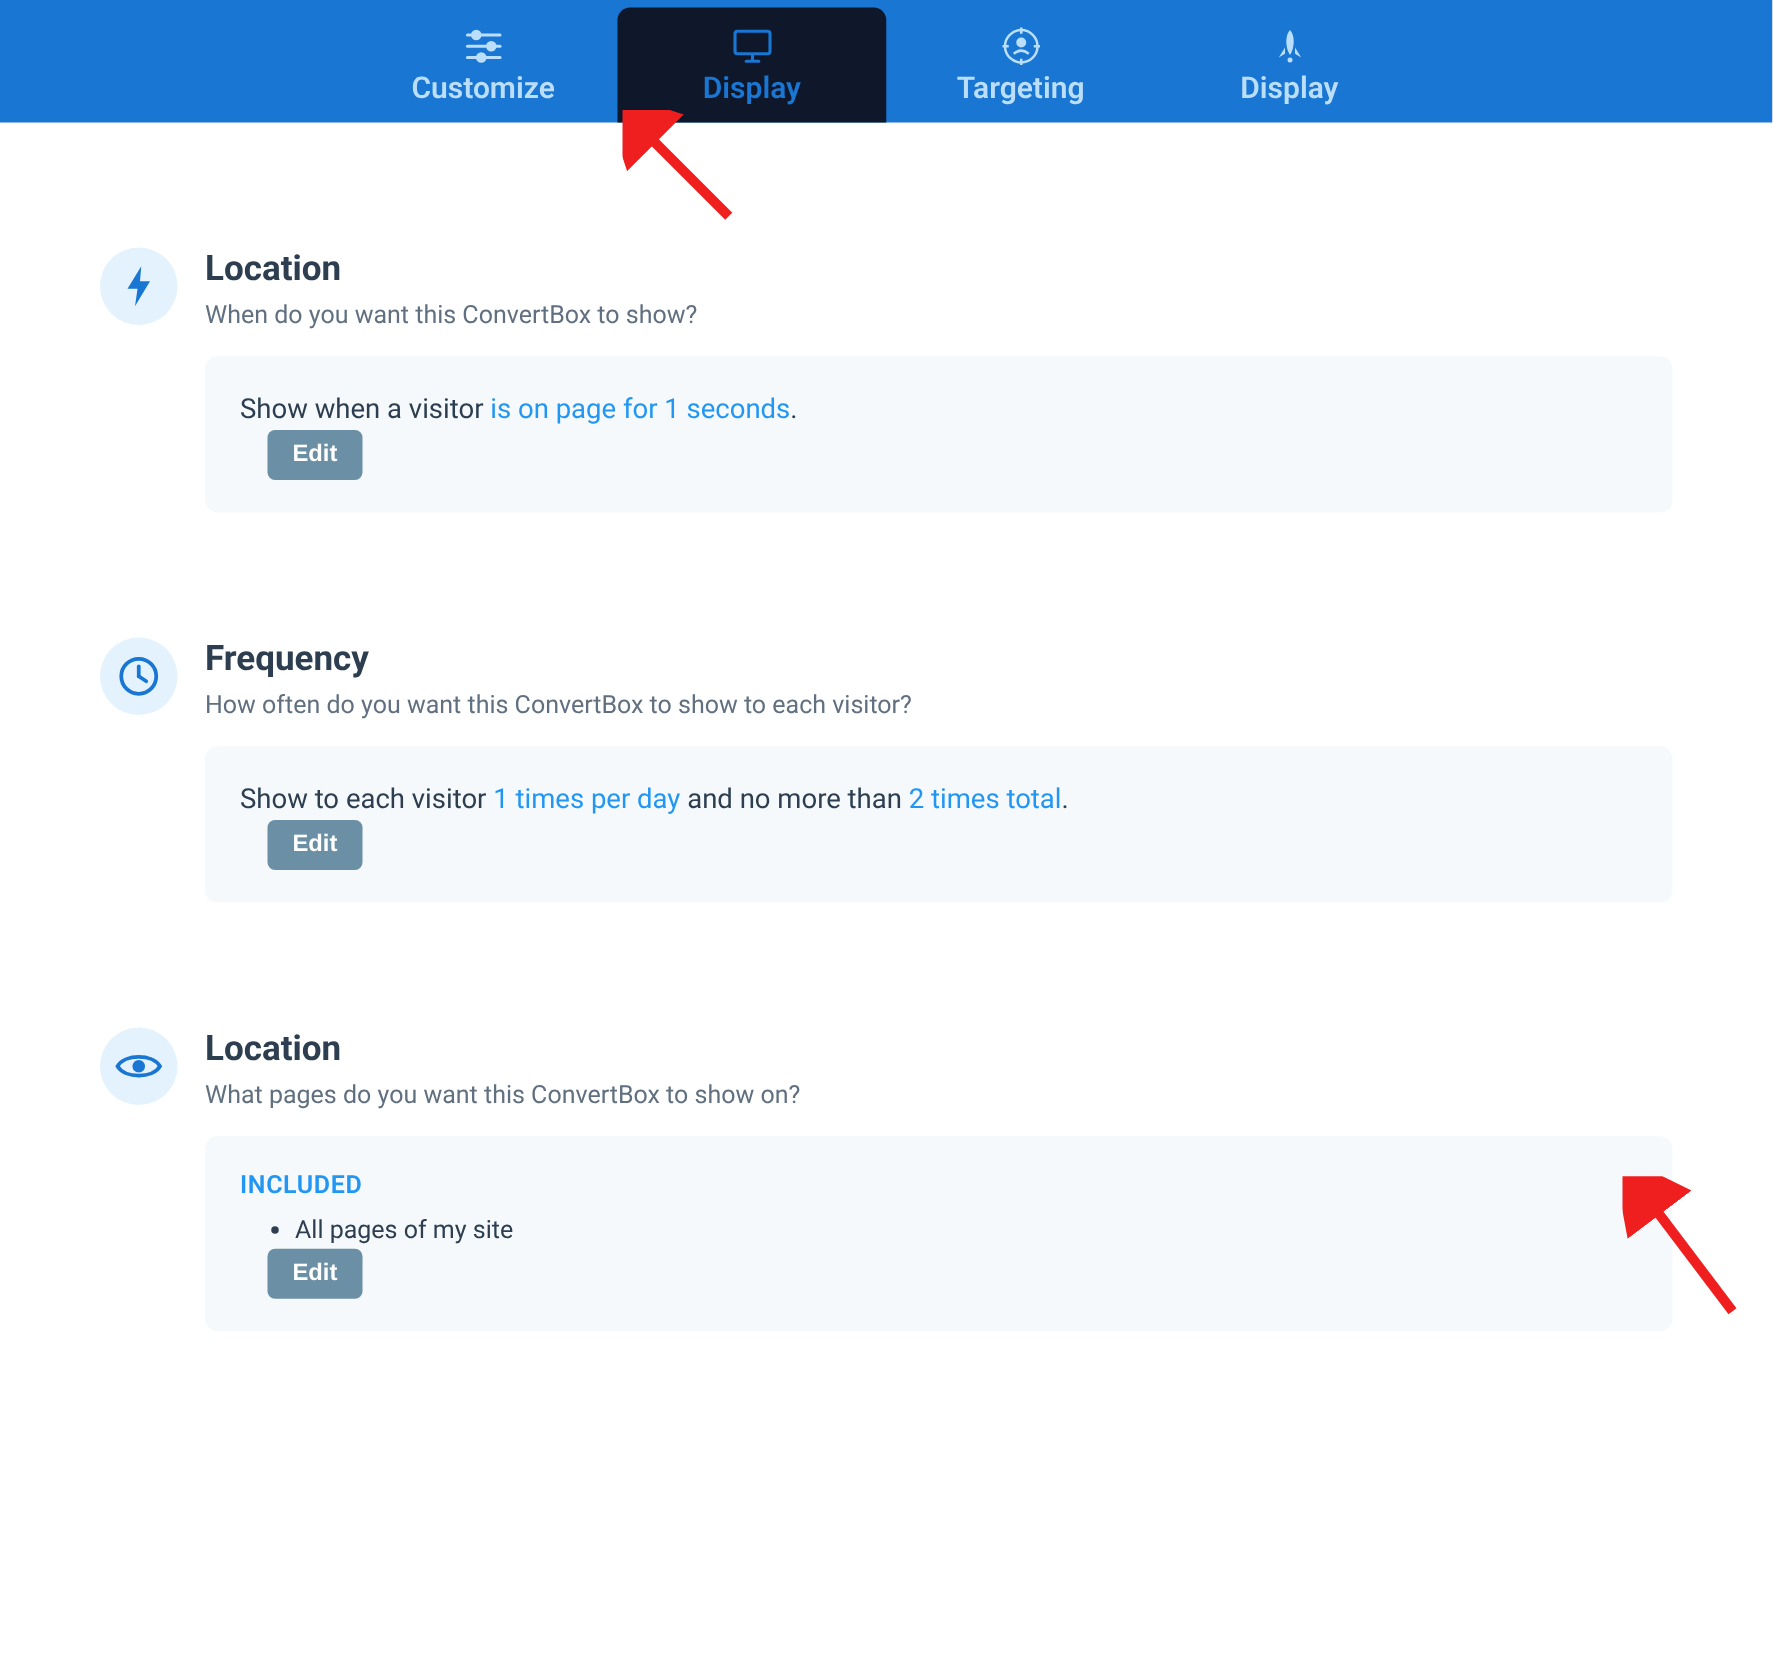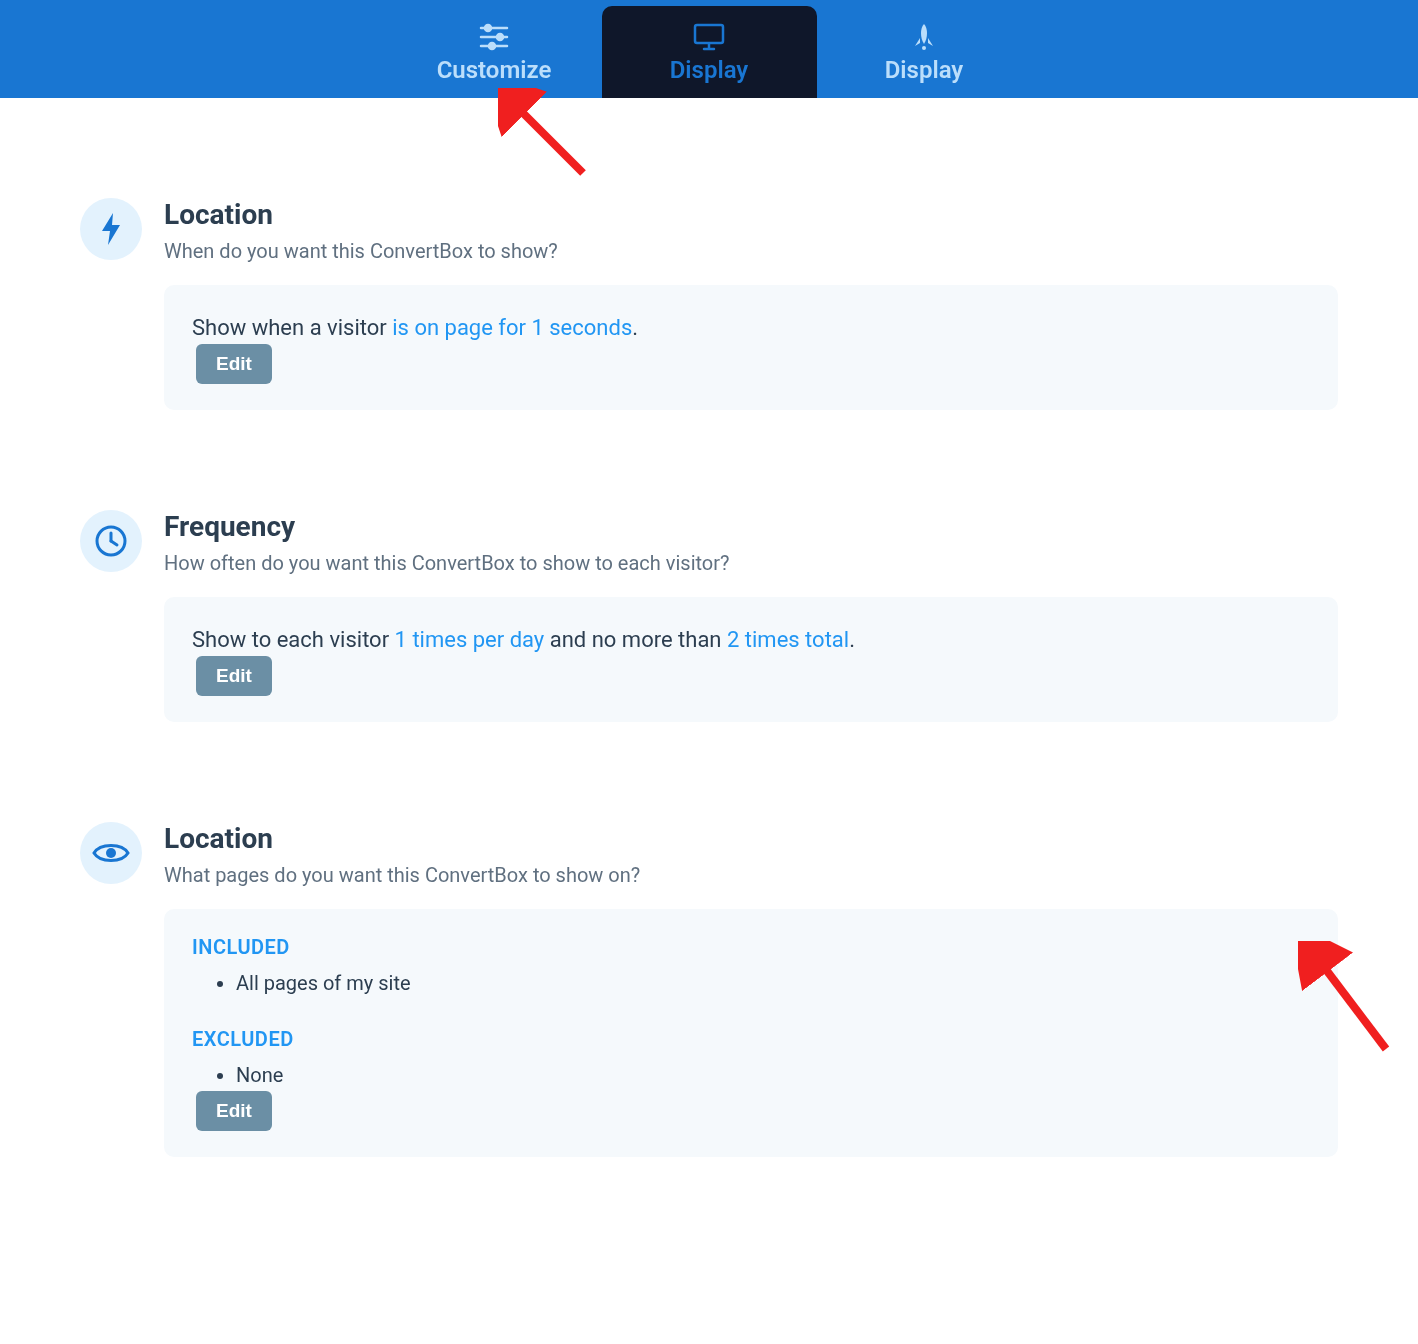--- a/index.html
+++ b/index.html
@@ -103,21 +103,21 @@
     .edit-btn {
       background: #6b8fa5;
       color: #fff;
       border: none;
       border-radius: 6px;
       padding: 9px 20px;
       font-size: 19px;
       font-weight: 600;
       cursor: pointer;
       flex-shrink: 0;
-      margin-left: 4px;
+      margin-left: 22px;
     }
     .loc-group-title {
       color: #2196f3;
       font-size: 20px;
       font-weight: 600;
       letter-spacing: 0.5px;
       margin-bottom: 8px;
     }
     .loc-group {
       margin-bottom: 28px;
@@ -158,20 +158,34 @@
   </div>
   <div class="nav-item active">
     <span class="nav-icon">
       <svg width="34" height="30" viewBox="0 0 34 30" fill="none" stroke="#1976d2" stroke-width="2.5">
         <rect x="3" y="3" width="28" height="18" rx="2"></rect>
         <line x1="12" y1="27" x2="22" y2="27" stroke-linecap="round"></line>
         <line x1="17" y1="21" x2="17" y2="27"></line>
       </svg>
     </span>
     <span class="nav-label">Display</span>
+  </div>
+  <div class="nav-item">
+    <span class="nav-icon">
+      <svg width="32" height="32" viewBox="0 0 32 32" fill="none" stroke="#bbdefb" stroke-width="2">
+        <circle cx="16" cy="16" r="13"></circle>
+        <circle cx="16" cy="13" r="3" fill="#bbdefb"></circle>
+        <path d="M10 22 Q16 17 22 22"></path>
+        <line x1="16" y1="1" x2="16" y2="6"></line>
+          <line x1="16" y1="26" x2="16" y2="31"></line>
+        <line x1="1" y1="16" x2="6" y2="16"></line>
+          <line x1="26" y1="16" x2="31" y2="16"></line>
+      </svg>
+    </span>
+    <span class="nav-label">Targeting</span>
   </div>
   <div class="nav-item">
     <span class="nav-icon">
       <svg width="28" height="30" viewBox="0 0 28 30" fill="#bbdefb">
         <path d="M14 2 C18 6 18 16 14 22 C10 16 10 6 14 2 Z"></path>
         <path d="M10 16 L5 24 L10 21 Z"></path>
         <path d="M18 16 L23 24 L18 21 Z"></path>
         <circle cx="14" cy="26" r="2"></circle>
       </svg>
     </span>
@@ -237,26 +251,20 @@
     </div>
     <div class="section-body">
       <div class="section-title">Location</div>
       <div class="section-desc">What pages do you want this ConvertBox to show on?</div>
       <div class="card" style="align-items:flex-start;">
         <div style="flex:1;">
           <div class="loc-group">
             <div class="loc-group-title">INCLUDED</div>
             <ul class="loc-list">
               <li>All pages of my site</li>
-            </ul>
-          </div>
-          <div class="loc-group">
-            <div class="loc-group-title">EXCLUDED</div>
-            <ul class="loc-list">
-              <li>None</li>
             </ul>
           </div>
         </div>
         <button class="edit-btn">Edit</button>
         <svg class="arrow2" width="100" height="120">
           <defs>
               <marker id="ah2" markerWidth="8" markerHeight="8" refX="2" refY="4" orient="auto">
                 <polygon points="0 0, 8 4, 0 8" fill="#f01f1f"></polygon>
               </marker>
             </defs>

